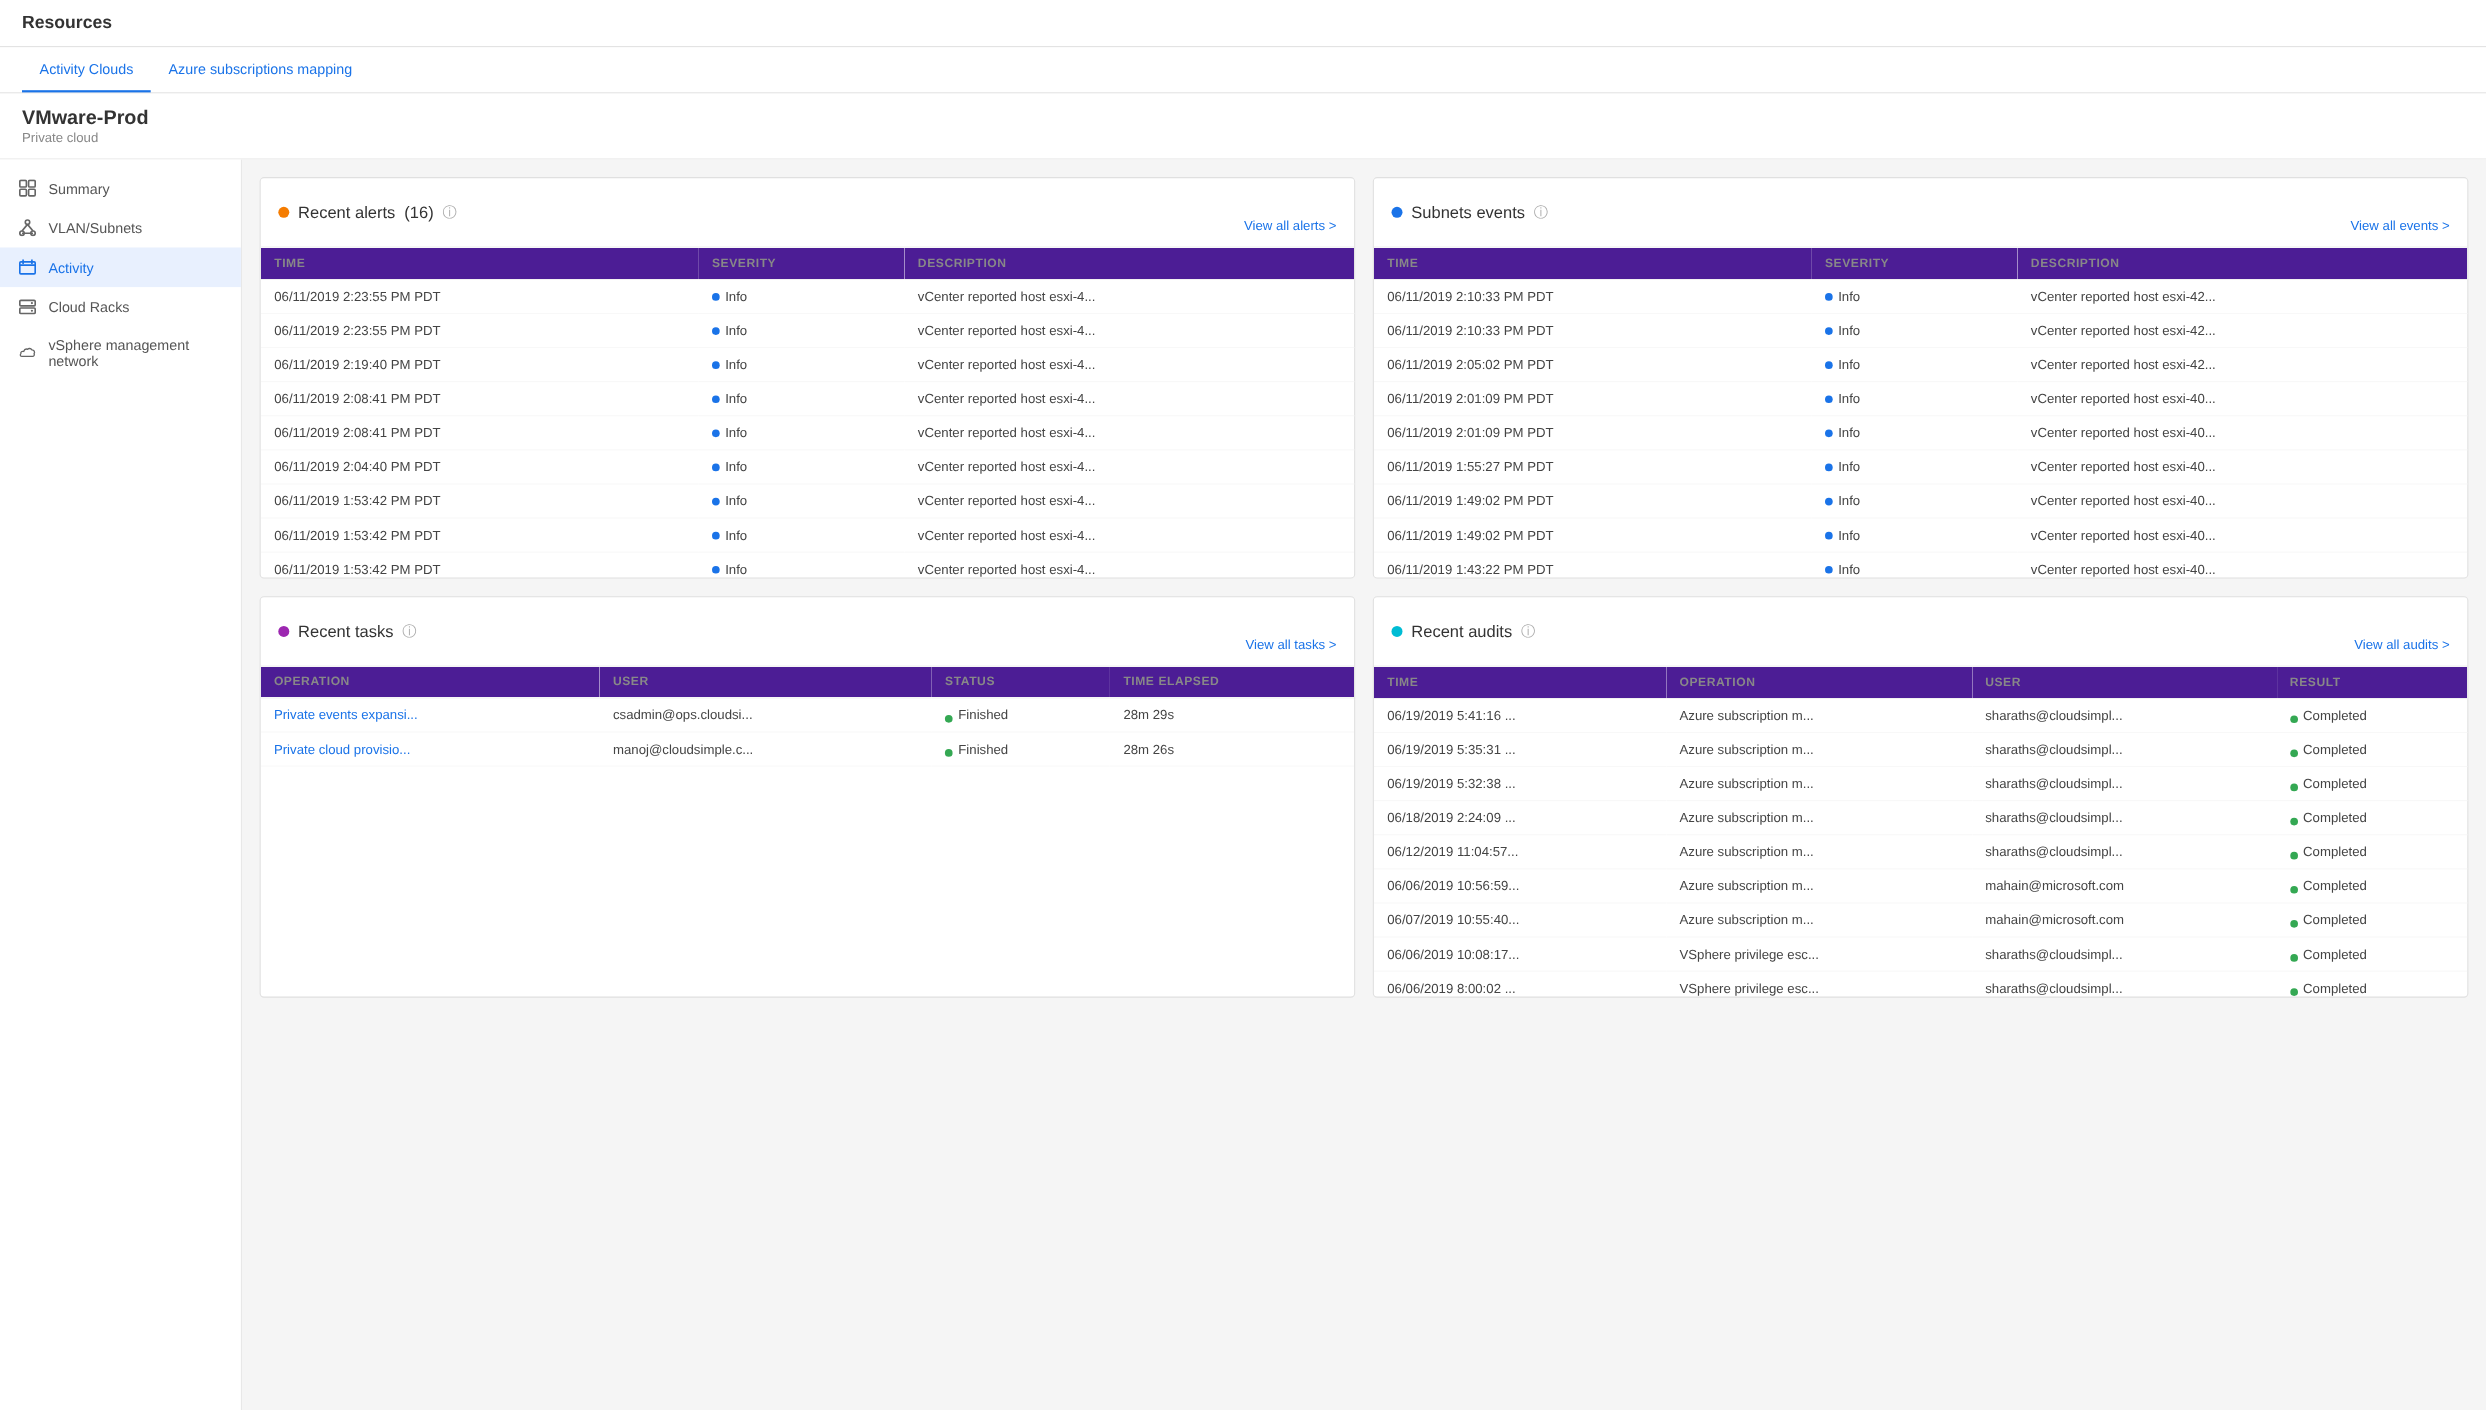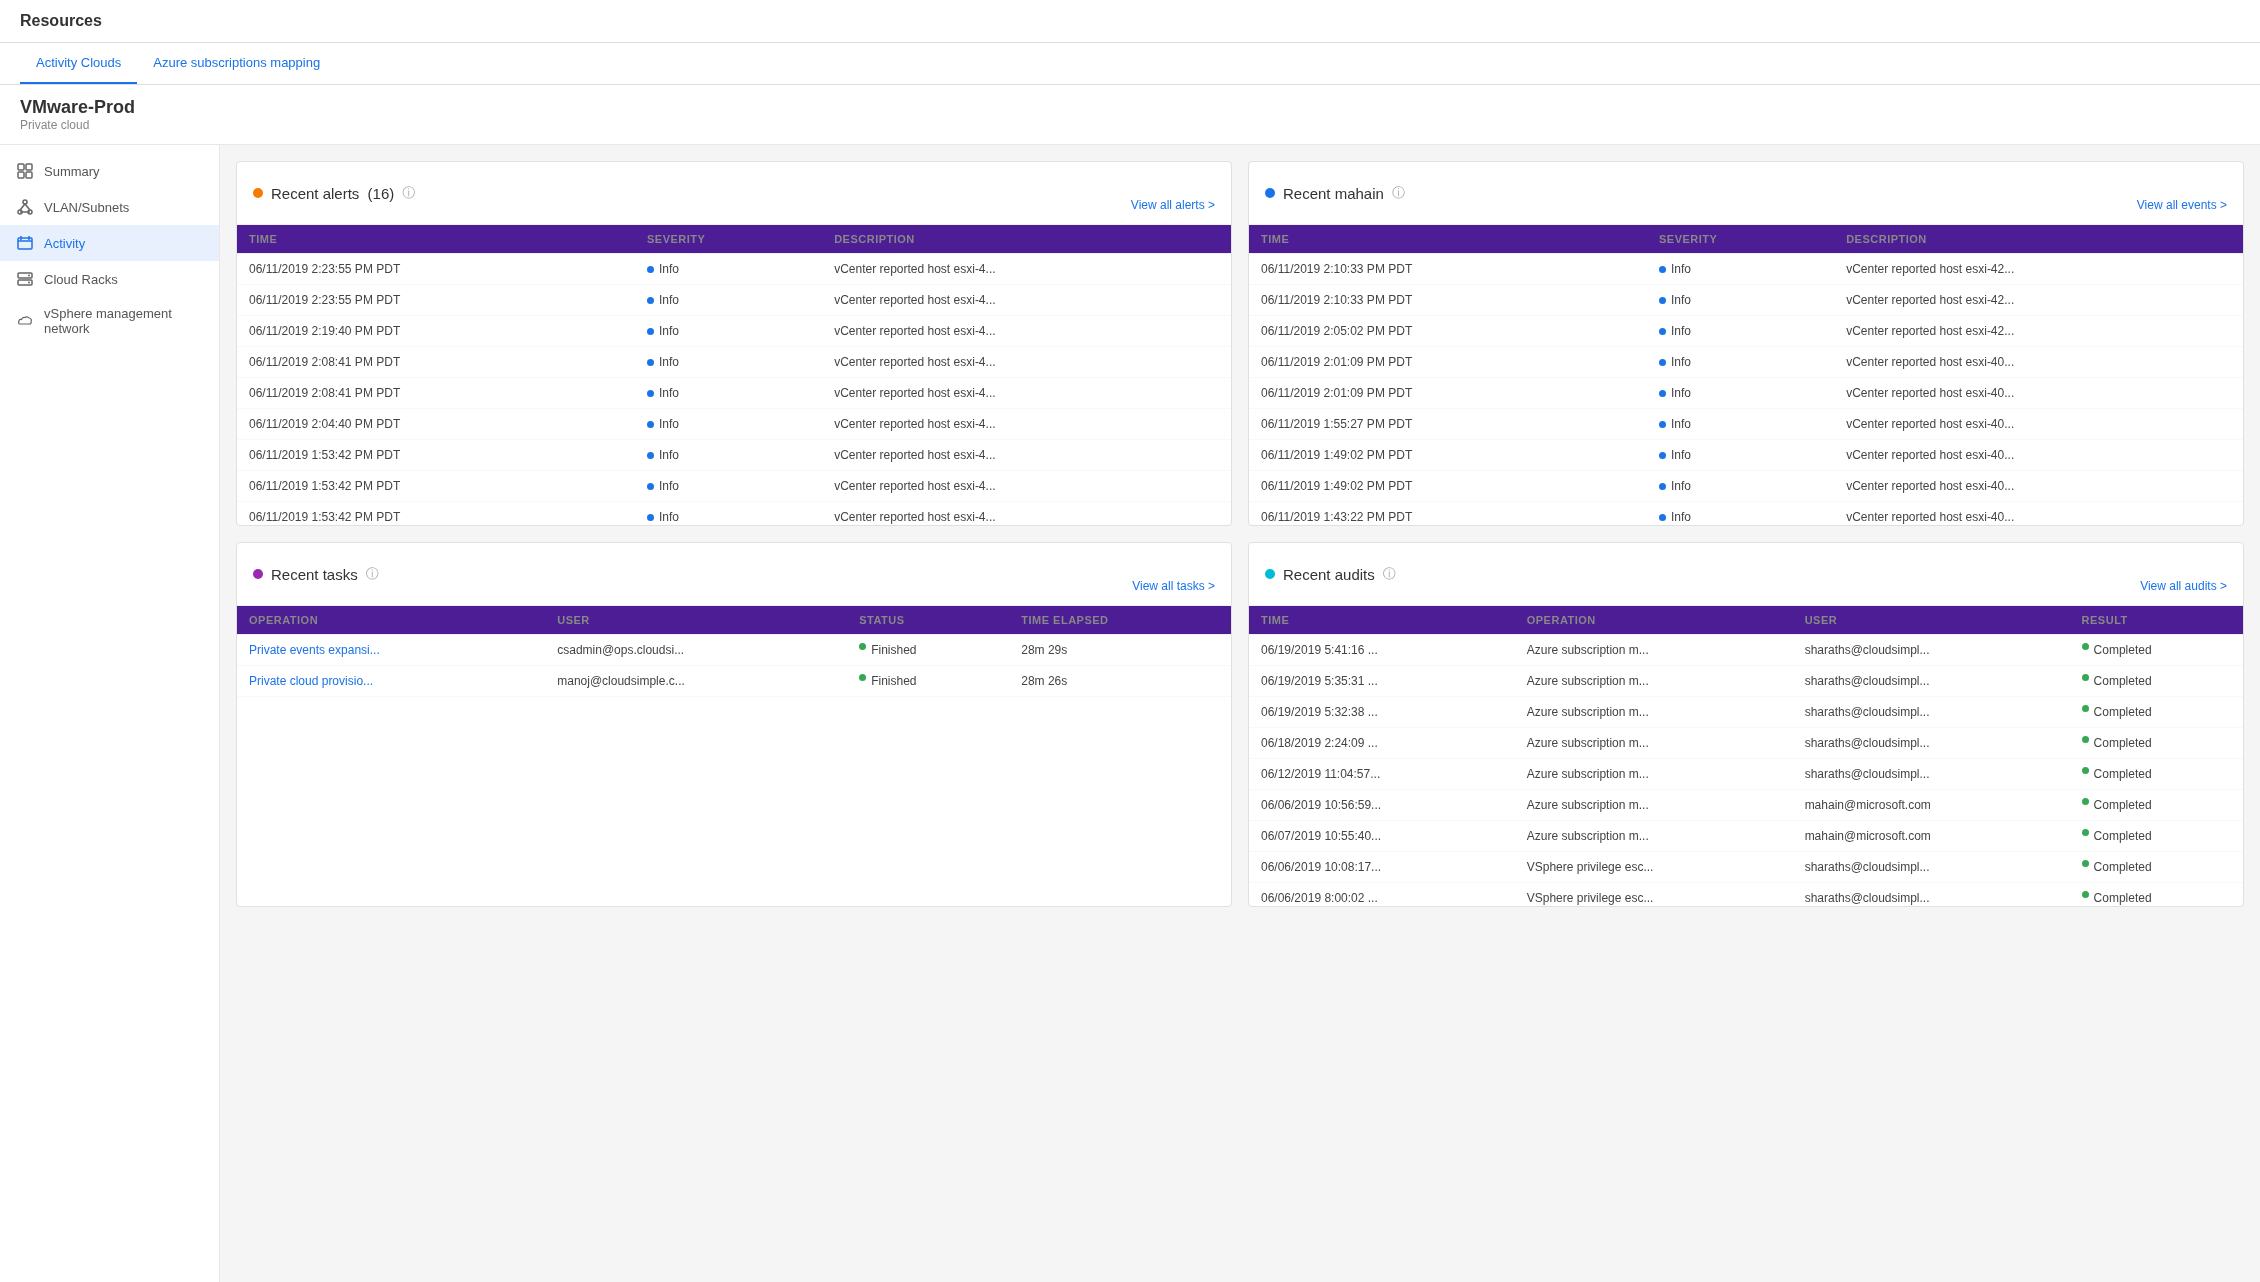--- a/index.html
+++ b/index.html
@@ -41,21 +41,21 @@
     
     .table-wrap { overflow-y: auto; max-height: 300px; }
     table { width: 100%; border-collapse: collapse; font-size: 12px; }
     thead th { padding: 8px 12px; text-align: left; font-size: 11px; font-weight: 600; color: #888; text-transform: uppercase; letter-spacing: 0.5px; border-bottom: 1px solid #f0f0f0; position: sticky; top: 0; background: #4c1d95; }
     tbody td { padding: 8px 12px; border-bottom: 1px solid #f8f8f8; color: #444; }
     
     .severity-badge { display: flex; align-items: center; gap: 5px; }
     .sev-dot { width: 7px; height: 7px; border-radius: 50%; }
     .sev-info { background: #1a73e8; }
     
-    .status-badge { display: flex; align-items: flex-start; gap: 5px; }
+    .status-badge { display: flex; align-items: flex-end; gap: 5px; }
     .status-dot { width: 7px; height: 7px; border-radius: 50%; }
     .status-finished { background: #34a853; }
     .status-completed { background: #34a853; }
     
     .truncate { max-width: 180px; overflow: hidden; text-overflow: ellipsis; white-space: nowrap; }
     
     
     .table-wrap::-webkit-scrollbar { width: 6px; }
     .table-wrap::-webkit-scrollbar-track { background: #f5f5f5; }
     .table-wrap::-webkit-scrollbar-thumb { background: #ccc; border-radius: 3px; }
@@ -251,21 +251,21 @@
       <td class="truncate">vCenter reported host esxi-4...</td>
     </tr>
               </tbody>
           </table>
         </div>
       </div>
 
       <div class="card">
         <div class="card-header">
           <span class="card-dot dot-blue"></span>
-          <span class="card-title">Recent mahain</span>
+          <span class="card-title">Subnets events</span>
           <span class="info-icon">ⓘ</span>
           <a class="view-all-link">View all events &gt;</a>
         </div>
         <div class="table-wrap">
           <table>
             <thead>
               <tr>
                 <th>TIME</th>
                 <th>SEVERITY</th>
                 <th>DESCRIPTION</th>

